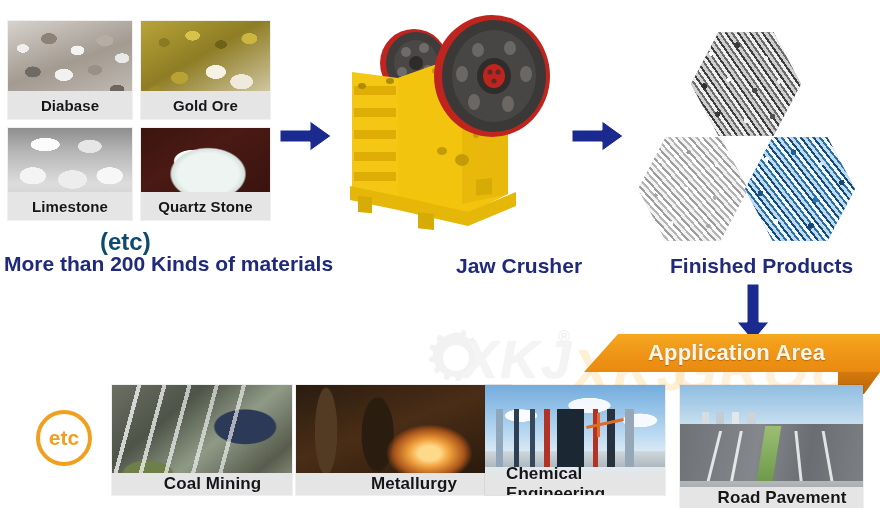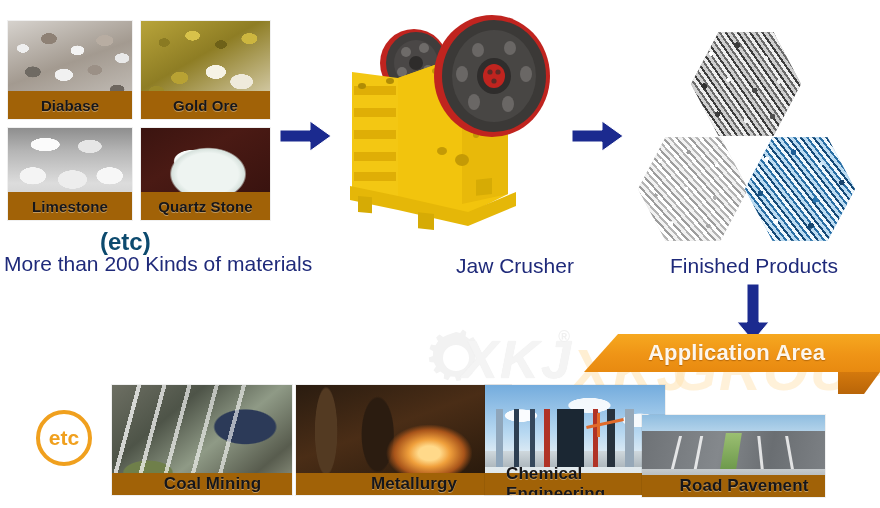--- a/index.html
+++ b/index.html
@@ -7,21 +7,21 @@
     width:880px;height:508px;background:#ffffff;position:relative;overflow:hidden;
     font-family:"Liberation Sans", sans-serif;
   }
   .stage{position:absolute;left:0;top:0;width:880px;height:508px;}
 
   
   .tile{position:absolute;overflow:hidden;background:#c9c9c9;
         box-shadow:0 0 0 1px rgba(0,0,0,.06);}
   .tile .photo{position:absolute;left:0;top:0;right:0;bottom:0;}
   .tile .cap{position:absolute;left:0;right:0;bottom:0;height:28px;
-       background:#a16207;color:#16161a;font-weight:bold;font-size:15px;
+       background:#e5e5e5;color:#16161a;font-weight:bold;font-size:15px;
        display:flex;align-items:center;justify-content:center;letter-spacing:.1px;
        text-shadow:0 1px 0 rgba(255,255,255,.35);}
   .tile.small .cap{height:22px;font-size:17px;padding-left:21px;}
 
   
   .tex-diabase{
     background:
       radial-gradient(ellipse 10px 7px at 12% 28%, #efefef 0 60%, transparent 62%),
       radial-gradient(ellipse 13px 9px at 33% 18%, #8e8175 0 60%, transparent 62%),
       radial-gradient(ellipse 11px 8px at 56% 30%, #f3f3f3 0 60%, transparent 62%),
@@ -181,21 +181,21 @@
       repeating-linear-gradient(52deg,#bddcf2 0 3px,#2a6fa5 3px 5px,#f0f8fd 5px 8px,#154a78 8px 10px),
       #7fb4dc;
   }
 
   
   .arrow-right{position:absolute;}
   .arrow-right svg,.arrow-down svg{display:block;}
   .arrow-down{position:absolute;}
 
   
-  .lbl{position:absolute;color:#1f2a7a;font-weight:normal;white-space:nowrap;}
+  .lbl{position:absolute;color:#1f2a7a;font-weight:bold;white-space:nowrap;}
   .etc-top{position:absolute;color:#0c4a6e;font-weight:bold;font-size:24px;white-space:nowrap;}
 
   
   .etc-badge{position:absolute;width:56px;height:56px;border-radius:50%;
     border:4px solid #f0a01e;color:#f0a01e;font-weight:bold;font-size:21px;
     display:flex;align-items:center;justify-content:center;box-sizing:border-box;text-align:right;}
 
   
   .app-banner{position:absolute;left:584px;top:334px;width:296px;height:38px;
     background:linear-gradient(180deg,#f6a81f 0%,#ef9416 55%,#e88a10 100%);
@@ -368,21 +368,21 @@
     <div class="photo tex-chem">
       <div class="chem-sky"></div>
       <div class="chem-ground"></div>
       <div class="chem-stacks"></div>
       <div class="chem-crane"></div>
       <div class="chem-crane2"></div>
     </div>
     <div class="cap">Chemical Engineering</div>
   </div>
 
-  <div class="tile small" style="left:642px;top:385px;width:183px;height:82px;margin-top:30px;">
+  <div class="tile small" style="left:680px;top:385px;width:183px;height:124px;">
     <div class="photo tex-road">
       <div class="road-sky"></div>
       <div class="road-build"></div>
       <div class="road-trees"></div>
       <div class="road-surface"></div>
       <div class="road-median"></div>
       <div class="road-line" style="left:18%;transform:skewX(-14deg);"></div>
       <div class="road-line" style="left:30%;transform:skewX(-11deg);"></div>
       <div class="road-line" style="left:64%;transform:skewX(6deg);"></div>
       <div class="road-line" style="left:80%;transform:skewX(10deg);"></div>

